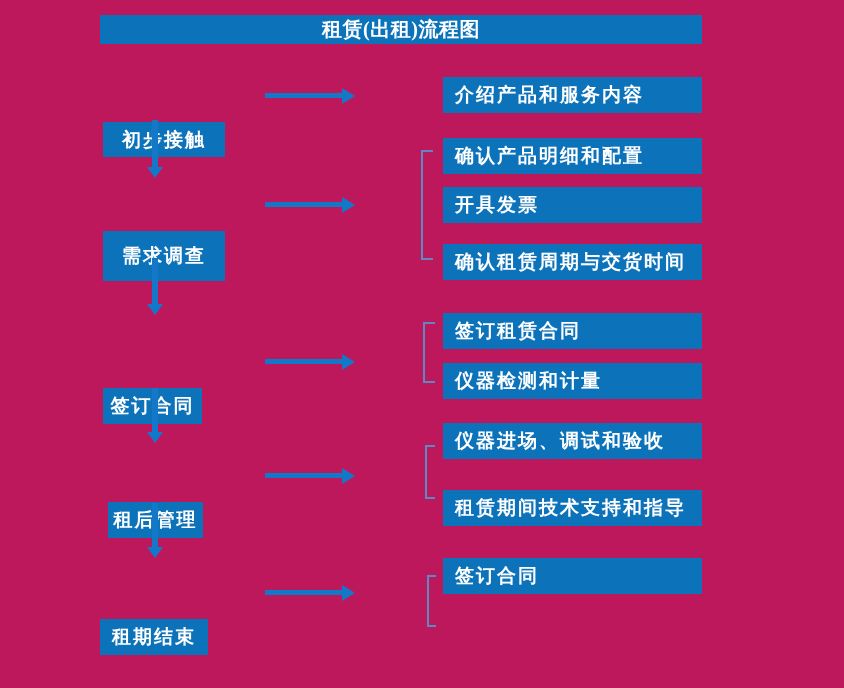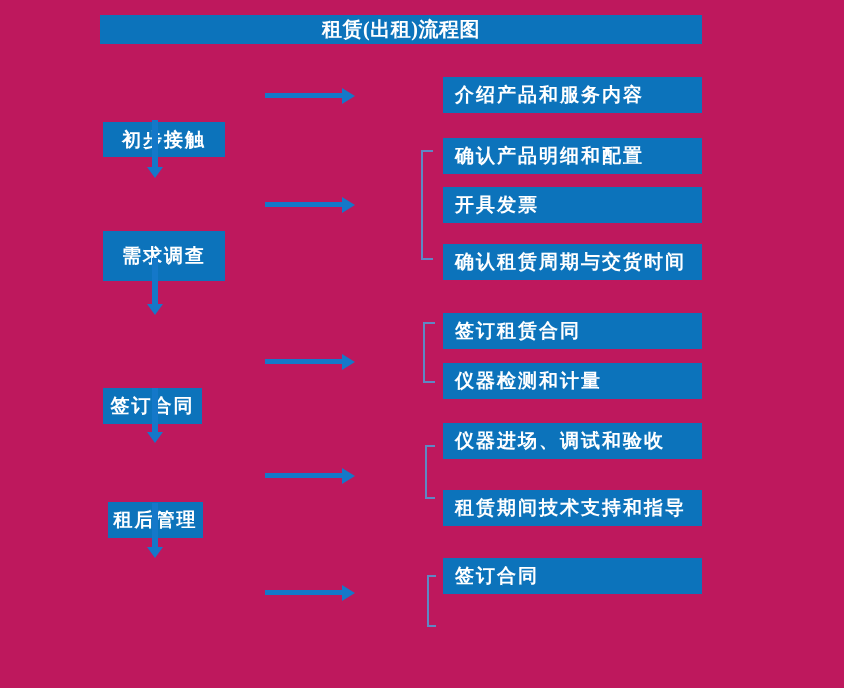--- a/index.html
+++ b/index.html
@@ -105,20 +105,21 @@
 <body>
 
 <div class="canvas">
 
   <div class="title-bar">租赁(出租)流程图</div>
 
   <div class="step-box" style="left:103px;top:78px;width:122px;height:35px">初步接触</div>
   <div class="step-box" style="left:103px;top:187px;width:122px;height:50px">需求调查</div>
   <div class="step-box" style="left:103px;top:344px;width:99px;height:36px">签订合同</div>
   <div class="step-box" style="left:108px;top:458px;width:95px;height:36px">租后管理</div>
+  <div class="step-box" style="left:100px;top:575px;width:108px;height:36px">租期结束</div>
 
   <div class="v-arrow" style="top:120px;height:47px"></div>
   <div class="v-arrow" style="top:258px;height:46px"></div>
   <div class="v-arrow" style="top:388px;height:44px"></div>
   <div class="v-arrow" style="top:503px;height:44px"></div>
 
   <div class="h-arrow" style="top:93px"></div>
   <div class="h-arrow" style="top:202px"></div>
   <div class="h-arrow" style="top:359px"></div>
   <div class="h-arrow" style="top:473px"></div>

